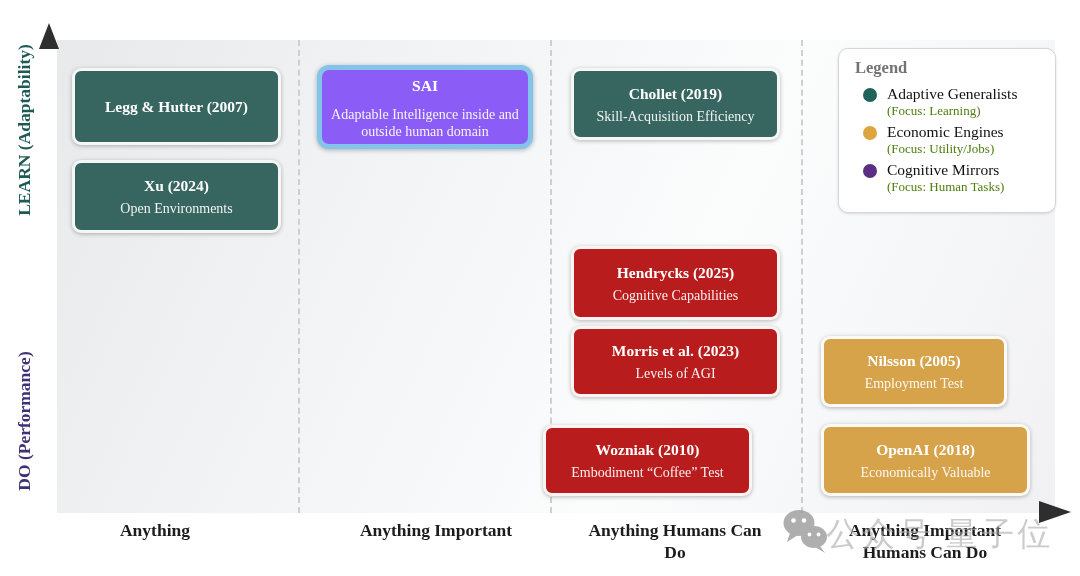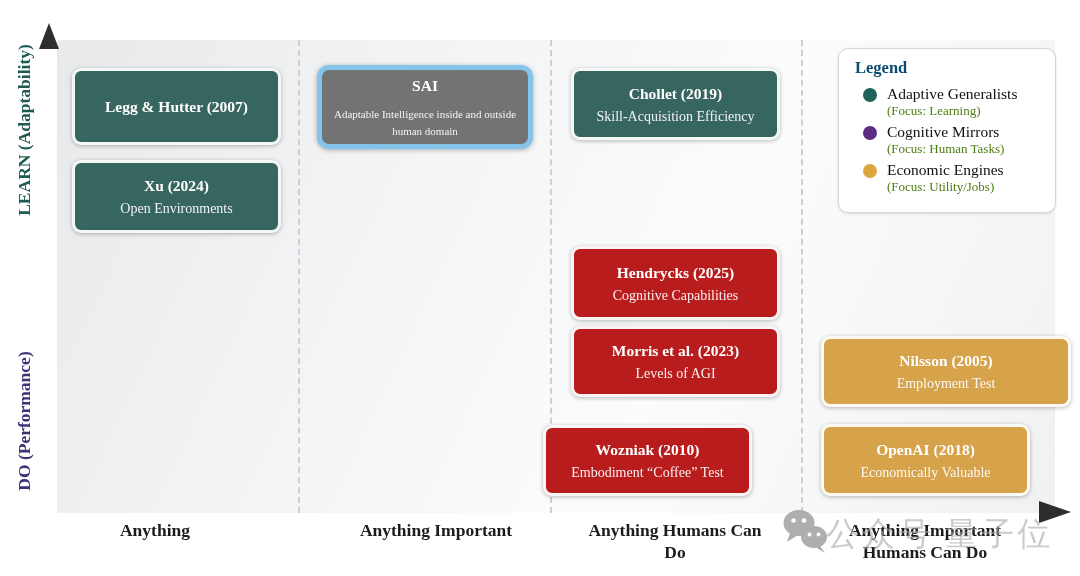--- a/index.html
+++ b/index.html
@@ -44,34 +44,34 @@
     position:absolute;border-radius:9px;color:#fff;text-align:center;
     display:flex;flex-direction:column;justify-content:center;
     border:3px solid rgba(255,255,255,0.95);
     box-shadow:0 1px 4px rgba(0,0,0,0.28);
     box-sizing:border-box;padding:4px 8px;
   }
   .node.teal{background:#37655f;}
   .node.purple{background:#b91c1c;}
   .node.gold{background:#d6a24a;}
   .node.sai{
-    background:#737373;border:5px solid #84c4ea;border-radius:12px;
+    background:#8b5cf6;border:5px solid #84c4ea;border-radius:12px;
     box-shadow:0 1px 5px rgba(0,0,0,0.3);
   }
   .node-title{font-weight:bold;font-size:15.5px;line-height:21px;}
   .node-sub{font-size:14px;line-height:19px;color:rgba(255,255,255,0.93);margin-top:3px;}
-  .node.sai .node-sub{font-size:11px;line-height:17px;margin-top:10px;}
+  .node.sai .node-sub{font-size:14px;line-height:17px;margin-top:10px;}
   
   .legend{
     position:absolute;left:838px;top:48px;width:218px;height:165px;
     background:#ffffff;border:1px solid #d6d6d9;border-radius:10px;
     box-shadow:0 1px 3px rgba(0,0,0,0.12);box-sizing:border-box;
     padding:9px 12px 6px 16px;z-index:3;
   }
-  .legend-title{font-weight:bold;font-size:16.5px;color:#0c4a6e;margin-bottom:6px;}
+  .legend-title{font-weight:bold;font-size:16.5px;color:#737373;margin-bottom:6px;}
   .legend-item{display:flex;align-items:flex-start;margin-bottom:4px;padding-left:8px;}
   .dot{width:14px;height:14px;border-radius:50%;margin-top:4px;margin-right:10px;flex:none;}
   .dot.teal-dot{background:#21635a;}
   .dot.purple-dot{background:#5b2d84;}
   .dot.gold-dot{background:#dda53d;}
   .legend-name{font-size:15.5px;line-height:19px;color:#111;}
   .legend-focus{font-size:13px;line-height:15px;color:#4d7c0f;}
   
   .watermark-text{
     position:absolute;left:826px;top:512px;font-size:33px;letter-spacing:3px;
@@ -118,50 +118,50 @@
   </div>
   <div class="node purple" style="left:571px;top:326px;width:209px;height:71px">
     <div class="node-title">Morris et al. (2023)</div>
     <div class="node-sub">Levels of AGI</div>
   </div>
   <div class="node purple" style="left:543px;top:425px;width:209px;height:71px">
     <div class="node-title">Wozniak (2010)</div>
     <div class="node-sub">Embodiment “Coffee” Test</div>
   </div>
 
-  <div class="node gold" style="left:821px;top:336px;width:250px;height:71px">
+  <div class="node gold" style="left:821px;top:336px;width:186px;height:71px">
     <div class="node-title">Nilsson (2005)</div>
     <div class="node-sub">Employment Test</div>
   </div>
   <div class="node gold" style="left:821px;top:424px;width:209px;height:72px">
     <div class="node-title">OpenAI (2018)</div>
     <div class="node-sub">Economically Valuable</div>
   </div>
 
   <div class="legend">
     <div class="legend-title">Legend</div>
     <div class="legend-item">
       <span class="dot teal-dot"></span>
       <div>
         <div class="legend-name">Adaptive Generalists</div>
         <div class="legend-focus">(Focus: Learning)</div>
       </div>
     </div>
     <div class="legend-item">
+      <span class="dot gold-dot"></span>
+      <div>
+        <div class="legend-name">Economic Engines</div>
+        <div class="legend-focus">(Focus: Utility/Jobs)</div>
+      </div>
+    </div>
+    <div class="legend-item">
       <span class="dot purple-dot"></span>
       <div>
         <div class="legend-name">Cognitive Mirrors</div>
         <div class="legend-focus">(Focus: Human Tasks)</div>
-      </div>
-    </div>
-    <div class="legend-item">
-      <span class="dot gold-dot"></span>
-      <div>
-        <div class="legend-name">Economic Engines</div>
-        <div class="legend-focus">(Focus: Utility/Jobs)</div>
       </div>
     </div>
   </div>
 
   <div class="x-label" style="left:95px;width:120px">Anything</div>
   <div class="x-label" style="left:336px;width:200px">Anything Important</div>
   <div class="x-label" style="left:585px;width:180px">Anything Humans Can Do</div>
   <div class="x-label" style="left:825px;width:200px">Anything Important Humans Can Do</div>
 
   <div class="wechat-icon">

